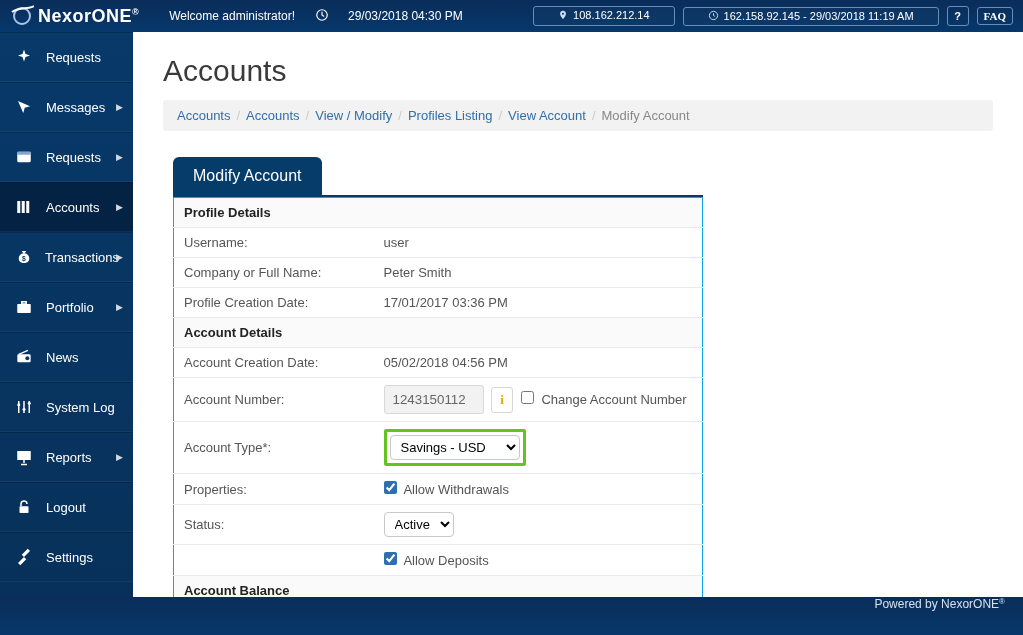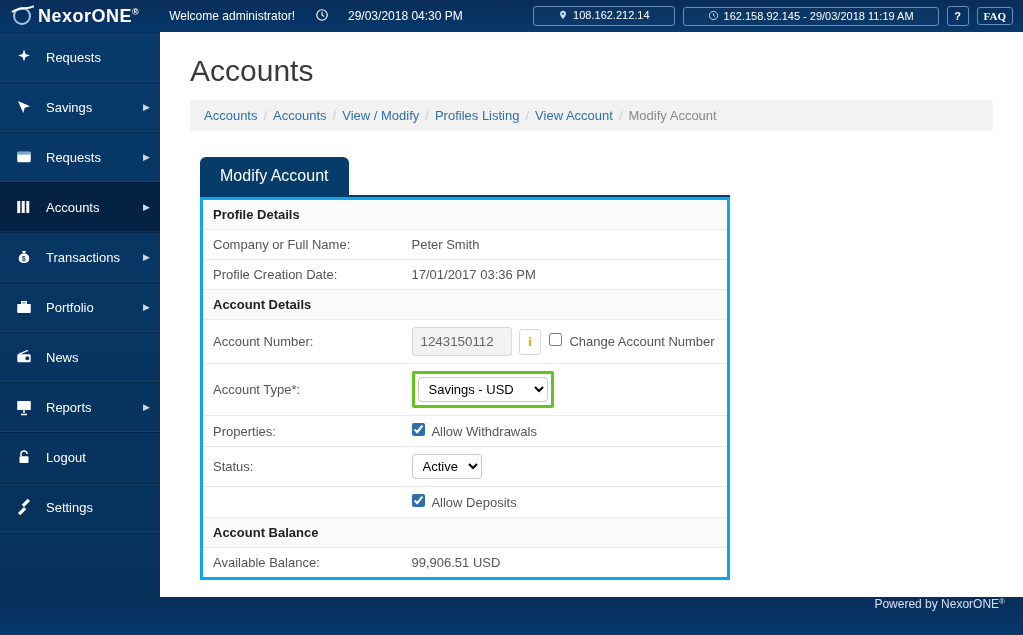--- a/index.html
+++ b/index.html
@@ -17,38 +17,38 @@
   .datetime { display: flex; align-items: center; gap: 19px; }
   .spacer { flex: 1; }
   .pill { border: 1px solid #6a8db6; border-radius: 3px; padding: 2px 24px; margin-left: 8px; display: flex; gap: 5px; font-size: 11px; background: rgba(255,255,255,0.02); }
   .btn-sq { border: 1px solid #6a8db6; border-radius: 3px; width: 22px; height: 20px; display:flex; align-items:center; justify-content:center; margin-left: 8px; font-size: 11px; font-weight:bold; cursor:pointer; }
   .btn-faq { border: 1px solid #6a8db6; border-radius: 3px; padding: 2px 6px; margin-left: 8px; font-size: 11px; font-weight:bold; cursor:pointer;font-family:Liberation Serif, serif; }
 
   
   .body { flex: 1; display: flex; overflow: hidden; }
 
   
-  .sidebar { width: 160px; background: linear-gradient(#083969, #07315a); display: flex; flex-direction: column; }
+  .sidebar { width: 133px; background: linear-gradient(#083969, #07315a); display: flex; flex-direction: column; }
   .nav-item { display: flex; align-items: center; gap: 12px; padding: 14px 14px; color: #fff; font-size: 13px; border-bottom: 1px solid rgba(255,255,255,0.05); border-top: 1px solid rgba(0,0,0,0.2); cursor: pointer; position: relative; }
   .nav-item.active { background: #042344; }
   .nav-icon { width: 20px; height: 20px; display:flex; align-items:center; justify-content:center; }
   .nav-arrow { position: absolute; right: 10px; font-size: 9px; color: #d0d8e2; }
 
   
   .main { flex: 1; padding: 22px 30px 10px 30px; overflow-y: auto; background: #fff; }
   .page-title { font-size: 30px; font-weight: 300; color: #3a3a3a; margin-bottom: 12px; }
   .breadcrumb { background: #f2f2f2; padding: 8px 14px; border-radius: 3px; font-size: 13px; color: #999; margin-bottom: 26px; }
   .breadcrumb a { color: #2f6fad; text-decoration: none; cursor:pointer; }
   .breadcrumb .sep { margin: 0 6px; color: #ccc; }
 
   
   .panel { width: 530px; margin-left: 10px; }
   .tab { display: inline-block; background: #063c6a; color: #fff; padding: 10px 20px; font-size: 16px; border-radius: 6px 6px 0 0; }
   .tabrule { height: 2px; background: #063c6a; }
-  .form-table { width: 100%; border-collapse: collapse; border: 3px solid #0ea5e9; }
+  .form-table { width: 100%; border-collapse: collapse; border: 1px solid #0ea5e9; }
   .form-table td { border-bottom: 1px solid #eaeaea; padding: 7px 10px; vertical-align: middle; font-size: 13px; color: #555; }
   .form-table td.label { width: 200px; }
   .form-table tr.section td { font-weight: bold; color: #222; background: #fafafa; }
   .ro-input { width: 100px; padding: 6px 8px; background: #f2f2f2; border: 1px solid #d8d8d8; border-radius: 3px; color:#666; }
   .info-btn { display:inline-flex; width:22px; height:26px; border:1px solid #d8d8d8; border-radius:3px; align-items:center; justify-content:center; color:#e6a400; font-weight:bold; font-family: serif; margin: 0 4px; cursor:pointer; }
   .select { border: 1px solid #c8c8c8; border-radius: 4px; padding: 3px 6px; font-size: 13px; background:#fff; }
   .highlight-box { border: 3px solid #62c321; border-radius: 2px; padding: 3px; display: inline-block; }
   .highlight-box .select { width: 130px; }
   .chk { margin-right: 4px; accent-color: #2f6fad; }
 
@@ -116,21 +116,21 @@
             </svg>
           </span>
           <span>Requests</span>
         </div>
         <div class="nav-item">
           <span class="nav-icon">
             <svg width="18" height="18" viewBox="0 0 24 24">
               <path d="M4 4l16 7-7 2-2 7z" fill="#fff"></path>
             </svg>
           </span>
-          <span>Savings</span>
+          <span>Messages</span>
           <span class="nav-arrow">▶</span>
         </div>
         <div class="nav-item">
           <span class="nav-icon">
             <svg width="18" height="18" viewBox="0 0 24 24">
               <rect x="3" y="5" width="18" height="14" rx="2" fill="#fff"></rect>
               <rect x="3" y="5" width="18" height="4" fill="#7fa6cf"></rect>
             </svg>
           </span>
           <span>Requests</span>
@@ -170,20 +170,33 @@
         </div>
         <div class="nav-item">
           <span class="nav-icon">
             <svg width="20" height="16" viewBox="0 0 24 24">
               <rect x="2" y="8" width="20" height="12" rx="2" fill="#fff"></rect>
               <circle cx="17" cy="14" r="3" fill="#06386b"></circle>
               <line x1="4" y1="8" x2="18" y2="2" stroke="#fff" stroke-width="2"></line>
             </svg>
           </span>
           <span>News</span>
+        </div>
+        <div class="nav-item">
+          <span class="nav-icon">
+            <svg width="18" height="18" viewBox="0 0 24 24">
+              <line x1="5" y1="4" x2="5" y2="20" stroke="#fff" stroke-width="2"></line>
+              <line x1="12" y1="4" x2="12" y2="20" stroke="#fff" stroke-width="2"></line>
+              <line x1="19" y1="4" x2="19" y2="20" stroke="#fff" stroke-width="2"></line>
+              <circle cx="5" cy="9" r="2" fill="#fff"></circle>
+              <circle cx="12" cy="15" r="2" fill="#fff"></circle>
+              <circle cx="19" cy="7" r="2" fill="#fff"></circle>
+            </svg>
+          </span>
+          <span>System Log</span>
         </div>
         <div class="nav-item">
           <span class="nav-icon">
             <svg width="18" height="18" viewBox="0 0 24 24">
               <rect x="3" y="4" width="18" height="12" fill="#fff"></rect>
               <line x1="12" y1="16" x2="12" y2="20" stroke="#fff" stroke-width="2"></line>
               <line x1="8" y1="22" x2="16" y2="22" stroke="#fff" stroke-width="2"></line>
             </svg>
           </span>
           <span>Reports</span>
@@ -215,30 +228,38 @@
 
       <div class="panel">
         <div class="tab">Modify Account</div>
         <div class="tabrule"></div>
         <table class="form-table">
           <tbody>
               <tr class="section">
                 <td colspan="2">Profile Details</td>
               </tr>
           <tr>
+                <td class="label">Username:</td>
+              <td>user</td>
+              </tr>
+          <tr>
                 <td class="label">Company or Full Name:</td>
               <td>Peter Smith</td>
               </tr>
           <tr>
                 <td class="label">Profile Creation Date:</td>
               <td>17/01/2017 03:36 PM</td>
               </tr>
 
           <tr class="section">
                 <td colspan="2">Account Details</td>
+              </tr>
+          <tr>
+                <td class="label">Account Creation Date:</td>
+              <td>05/02/2018 04:56 PM</td>
               </tr>
           <tr>
             <td class="label">Account Number:</td>
             <td>
               <input class="ro-input" readonly="" value="1243150112" style="">
               <span class="info-btn">i</span>
               <input type="checkbox" class="chk" style="">
               <span>Change Account Number</span>
             </td>
           </tr>

